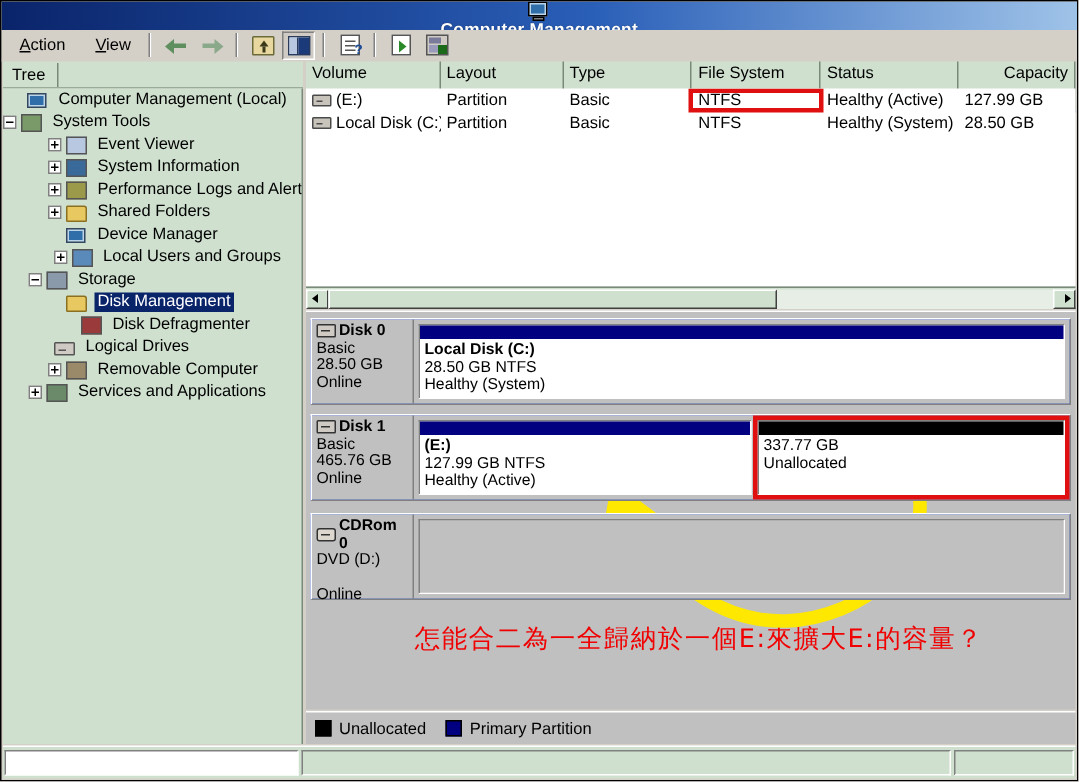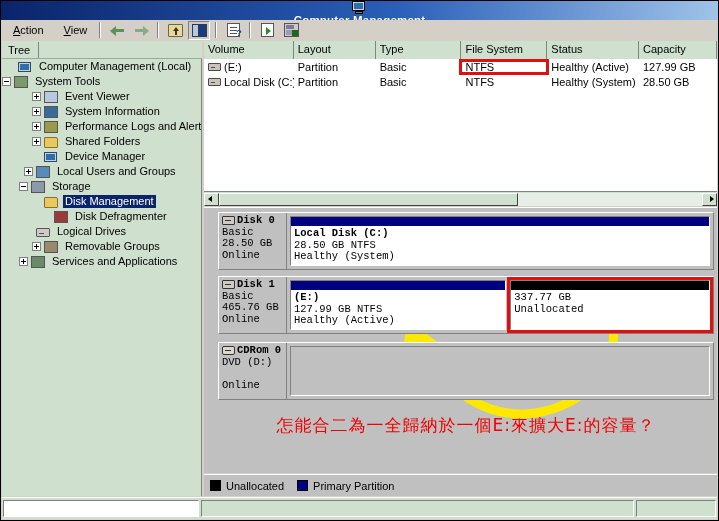--- a/index.html
+++ b/index.html
@@ -115,22 +115,22 @@
     border-top:3px solid transparent;border-bottom:3px solid transparent;margin-top:-3px;}
   .sb-btn.l .t{border-right:4px solid #000;margin-left:-4px;}
   .sb-btn.r .t{border-left:4px solid #000;margin-left:0;}
   .sb-track{flex:1 1 auto;height:13px;background:#e6eee6;position:relative;}
   .sb-thumb{position:absolute;left:0;top:0;height:13px;background:#cfe0cf;
     border:1px solid;border-color:#fff #404040 #404040 #fff;box-sizing:border-box;}
 
   
   #graphpane{position:absolute;left:203px;top:206px;right:1px;bottom:47px;background:#c0c0c0;
     box-sizing:border-box;border-top:1px solid #fff;overflow:hidden;}
-  .diskrow{position:absolute;left:14px;right:3px;display:flex;border:1px solid;
-    border-color:#fff #808080 #808080 #fff;box-sizing:border-box;background:#1d4ed8;font-family:Liberation Mono, monospace;}
+  .diskrow{position:absolute;left:3px;right:3px;display:flex;border:1px solid;
+    border-color:#fff #808080 #808080 #fff;box-sizing:border-box;background:#1d4ed8;}
   .disk-info{width:68px;flex:0 0 auto;padding:2px 3px;box-sizing:border-box;
     border-right:1px solid #808080;font-size:10.5px;line-height:11.5px;background:#c0c0c0;}
   .disk-info .dtitle{font-weight:bold;font-size:10.5px;display:flex;align-items:center;gap:2px;}
   .disk-glyph{width:13px;height:9px;background:#cfcbc4;border:1px solid #333;box-sizing:border-box;
     border-radius:1px;position:relative;flex:0 0 auto;}
   .disk-glyph:after{content:"";position:absolute;left:2px;top:3px;width:6px;height:1px;background:#333;}
   .disk-glyph.cd{border-radius:2px;background:#dcd8d0;}
   .disk-bars{flex:1 1 auto;display:flex;padding:3px;box-sizing:border-box;gap:0;background:#c0c0c0;}
   .part{position:relative;box-sizing:border-box;border:1px solid;border-color:#808080 #fff #fff #808080;
     background:#fff;display:flex;flex-direction:column;}
@@ -240,21 +240,21 @@
   <div id="treehdr">
     <span class="tab">Tree</span>
   </div>
 
   <div id="listhdr">
       <div class="col" style="width: 92px;">Volume</div>
       <div class="col" style="width: 84px;">Layout</div>
       <div class="col" style="width: 88px;">Type</div>
       <div class="col" style="width: 88px;">File System</div>
       <div class="col" style="width: 94px;">Status</div>
-      <div class="col" style="width: 80px;">Capacity</div>
+      <div class="col" style="width: 80px; text-align: right;">Capacity</div>
     </div>
 
   <div id="treepane">
       <div class="tnode" style="padding-left: 4px;">
         <span class="nospace"></span>
         <span class="ticon">
           <span class="ic-computer" style="display: block; position: relative;"></span>
         </span>
         <span class="tlabel">Computer Management (Local)</span>
       </div>
@@ -293,21 +293,21 @@
         </span>
         <span class="tlabel">Shared Folders</span>
       </div>
       <div class="tnode" style="padding-left: 30px;">
         <span class="nospace"></span>
         <span class="ticon">
           <span class="ic-computer" style="display: block; position: relative;"></span>
         </span>
         <span class="tlabel">Device Manager</span>
       </div>
-      <div class="tnode" style="padding-left: 22px;">
+      <div class="tnode" style="padding-left: 22px; justify-content: center;">
         <span class="expander plus"></span>
         <span class="ticon">
           <span class="ic-generic" style="display: block; position: relative; background: rgb(90, 138, 186);"></span>
         </span>
         <span class="tlabel">Local Users and Groups</span>
       </div>
       <div class="tnode" style="padding-left: 17px;">
         <span class="expander"></span>
         <span class="ticon">
           <span class="ic-generic" style="display: block; position: relative; background: rgb(138, 154, 170);"></span>
@@ -333,21 +333,21 @@
         <span class="ticon">
           <span class="ic-drive" style="display: block; position: relative;"></span>
         </span>
         <span class="tlabel">Logical Drives</span>
       </div>
       <div class="tnode" style="padding-left: 30px;">
         <span class="expander plus"></span>
         <span class="ticon">
           <span class="ic-generic" style="display: block; position: relative; background: rgb(154, 138, 106);"></span>
         </span>
-        <span class="tlabel">Removable Groups</span>
+        <span class="tlabel">Removable Computer</span>
       </div>
       <div class="tnode" style="padding-left: 17px;">
         <span class="expander plus"></span>
         <span class="ticon">
           <span class="ic-generic" style="display: block; position: relative; background: rgb(106, 138, 106);"></span>
         </span>
         <span class="tlabel">Services and Applications</span>
       </div>
     </div>
 

